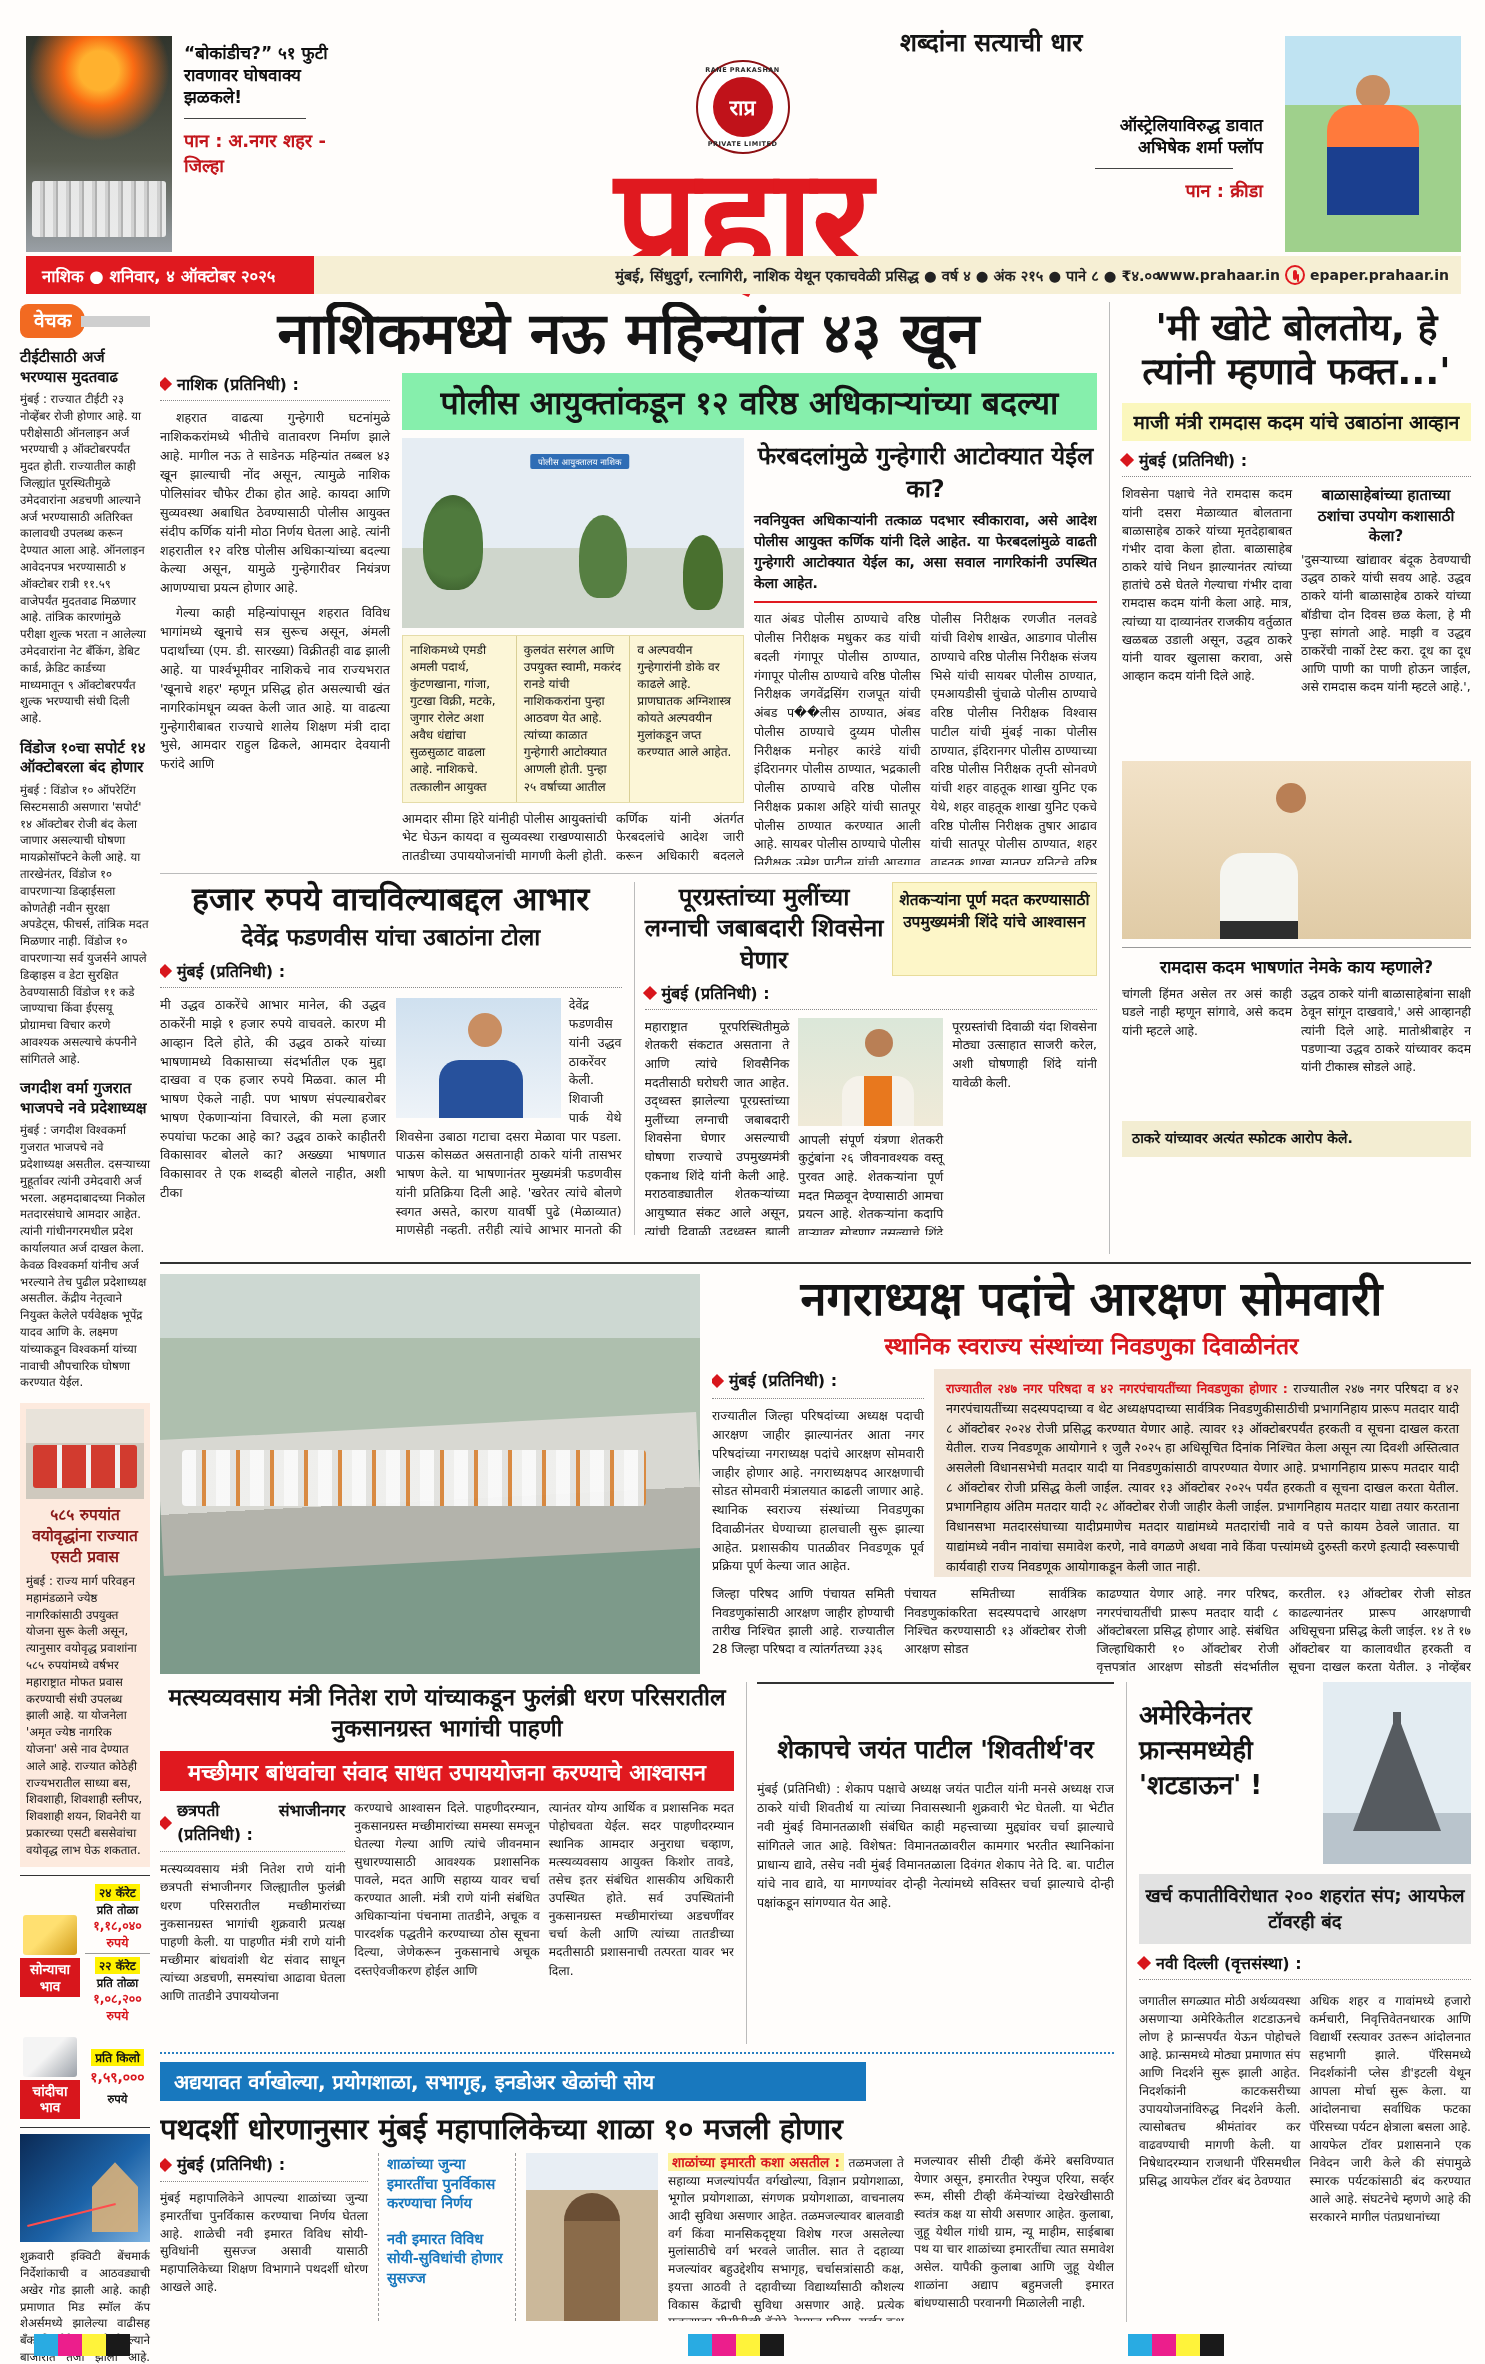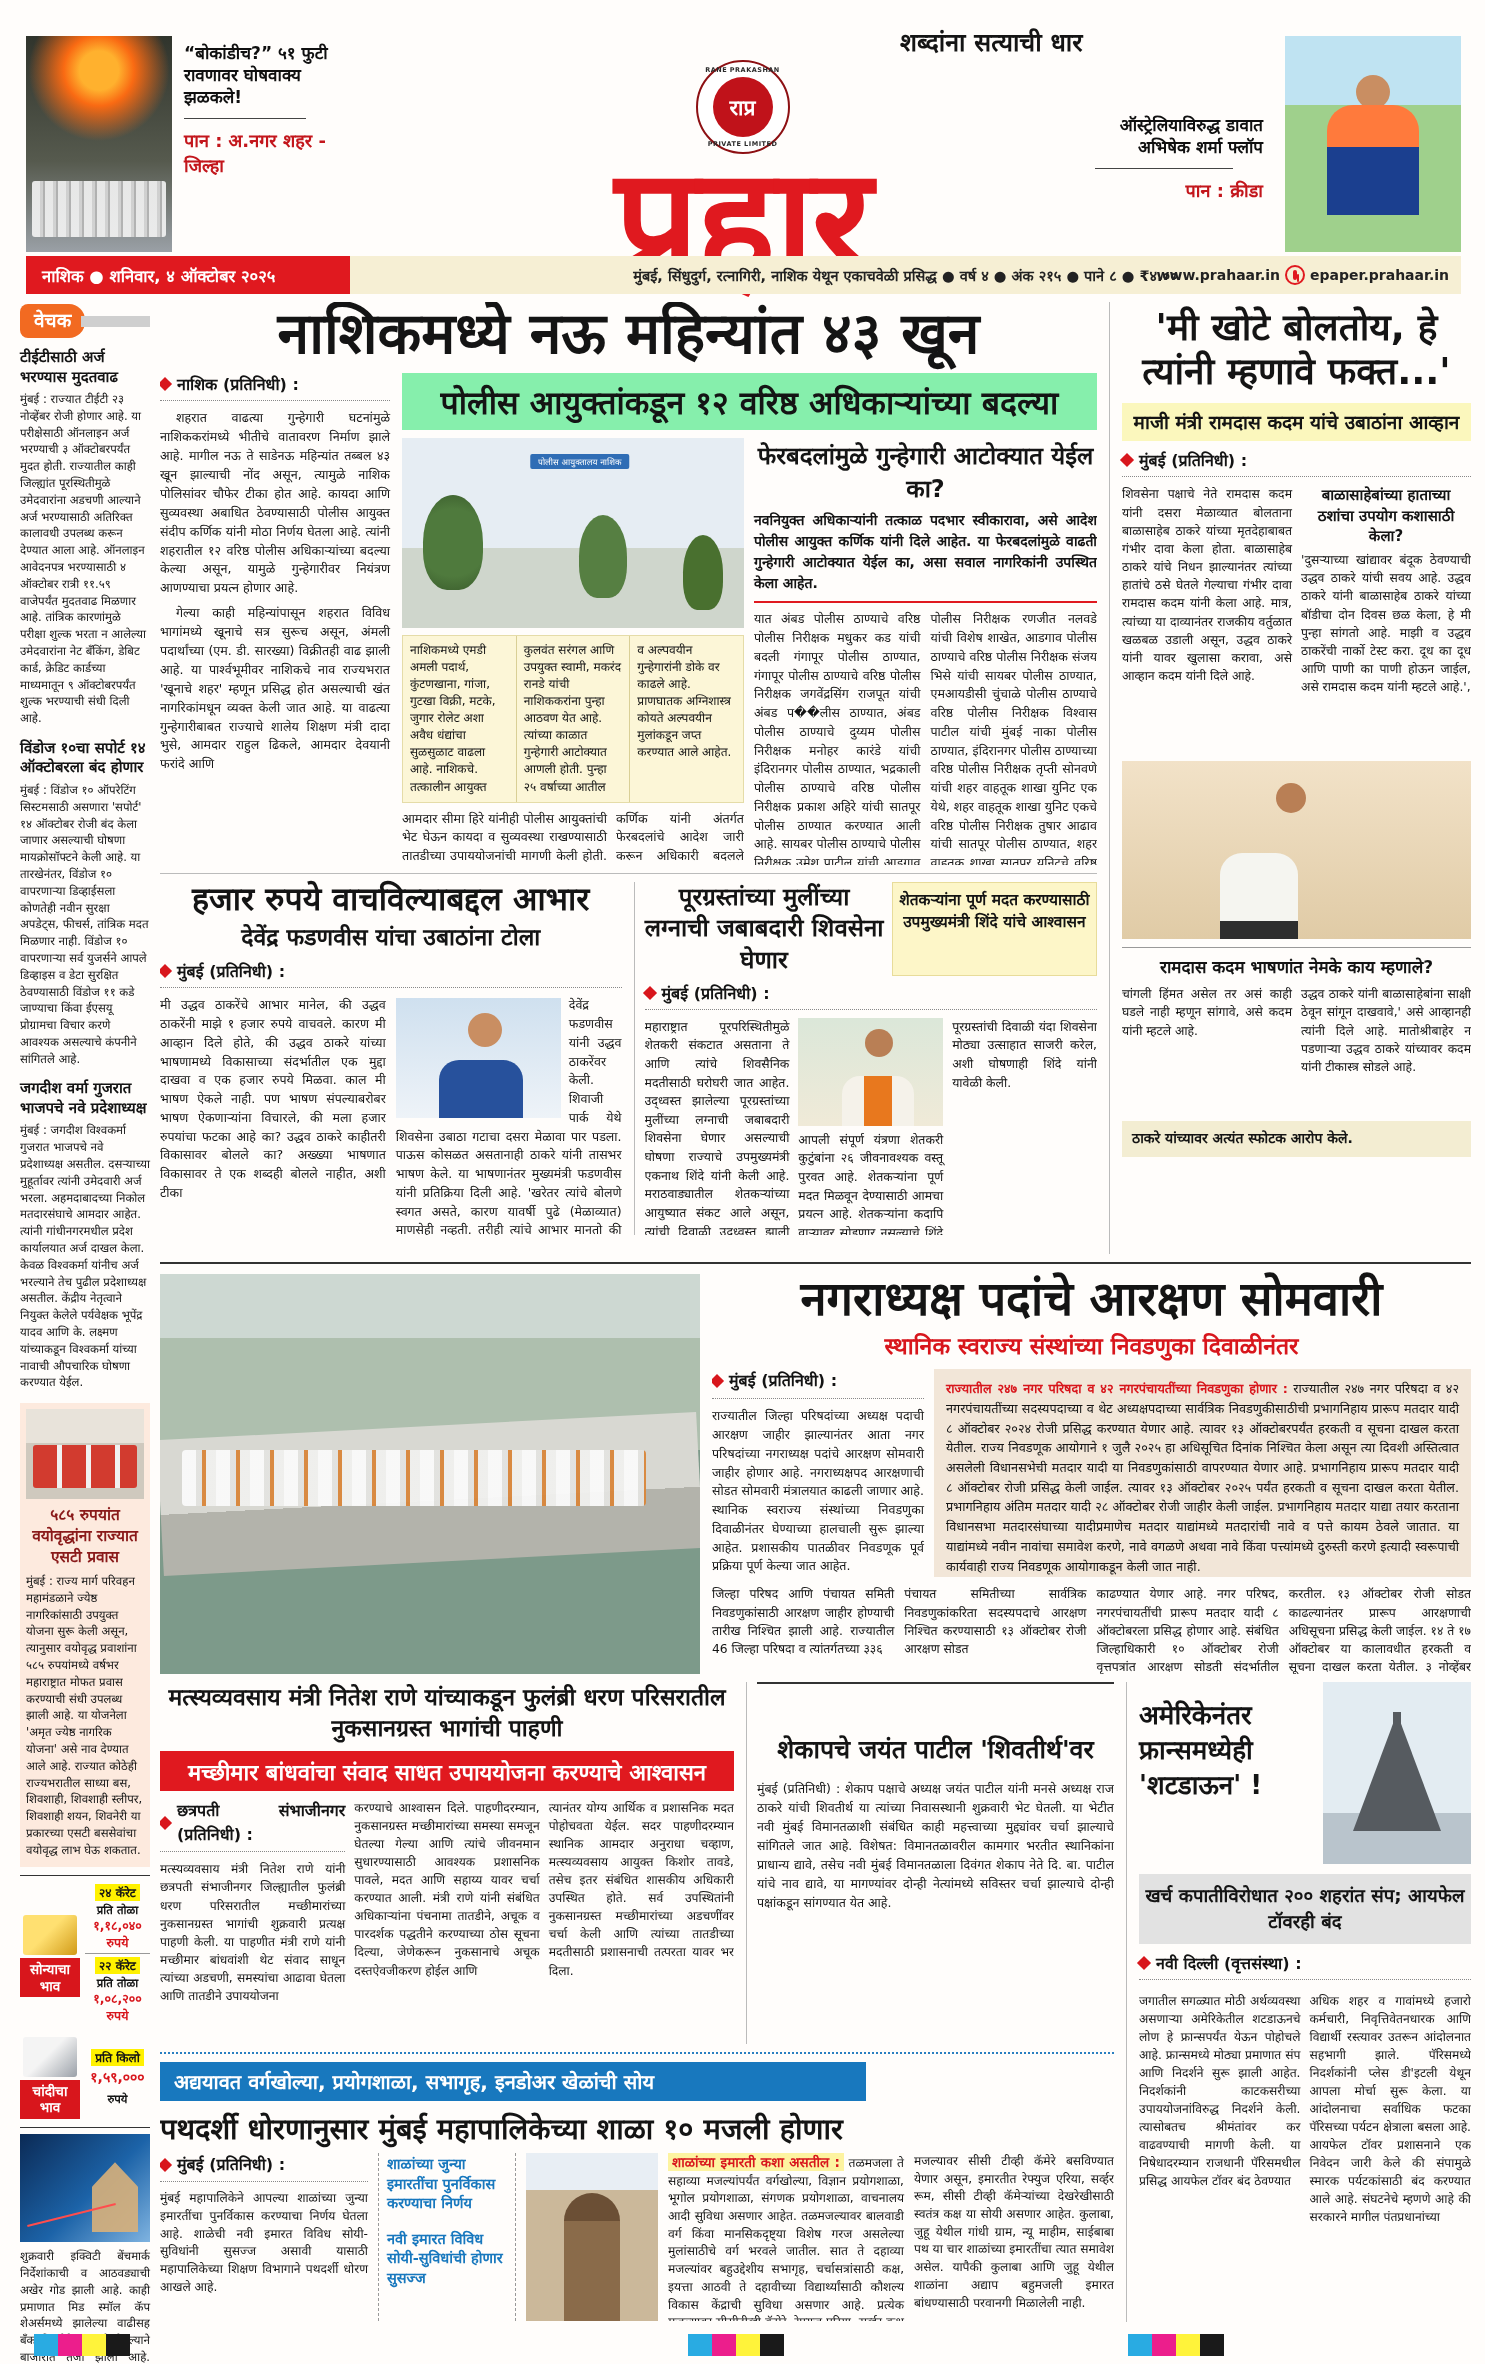--- a/index.html
+++ b/index.html
@@ -22,21 +22,21 @@
   .logo .ring-top{position:absolute;top:4px;left:0;right:0;text-align:center;font-size:6.5px;font-weight:bold;color:#2b2b2b;letter-spacing:.5px;}
   .logo .ring-bot{position:absolute;bottom:4px;left:0;right:0;text-align:center;font-size:6.5px;font-weight:bold;color:#2b2b2b;letter-spacing:.5px;}
   .logo-in{width:60px;height:60px;border-radius:50%;background:#c0121a;color:#fff;font-weight:900;font-size:21px;
            display:flex;align-items:center;justify-content:center;}
   .title-mr{color:#e0191f;font-weight:900;font-size:148px;line-height:.92;letter-spacing:-2px;}
   .promoR{position:absolute;right:24px;top:36px;display:flex;gap:22px;}
   .promoR .txt{width:168px;text-align:right;padding-top:78px;}
   .promoR .ph{width:176px;height:216px;}
   
   .dateline{display:flex;height:38px;margin:0 24px 0 26px;}
-  .dl-left{background:#e0191f;color:#fff;font-weight:bold;display:flex;align-items:center;padding:0 16px;font-size:16.5px;width:324px;flex:none;}
+  .dl-left{background:#e0191f;color:#fff;font-weight:bold;display:flex;align-items:center;padding:0 16px;font-size:16.5px;width:288px;flex:none;}
   .dl-right{background:#f6efd4;flex:1;display:flex;align-items:center;justify-content:center;font-size:14.5px;font-weight:bold;position:relative;color:#222;}
   .dl-site{position:absolute;right:12px;display:flex;align-items:center;gap:5px;font-weight:bold;font-size:14px;}
   
   .main{display:flex;gap:10px;padding:8px 14px 0 20px;}
   .sidebar{width:130px;flex:none;font-size:11.6px;}
   .vechak{display:flex;align-items:center;margin:2px 0 10px;}
   .vechak-pill{background:#f26a21;color:#fff;font-weight:900;font-size:19px;padding:3px 14px 5px;border-radius:8px 16px 16px 8px;}
   .vechak-bar{flex:1;height:11px;background:#cfcfcf;margin-left:-4px;}
   .sb-item{margin-bottom:12px;}
   .sb-title{font-weight:900;font-size:15px;line-height:1.3;margin-bottom:4px;}
@@ -435,21 +435,21 @@
                 <span>मुंबई (प्रतिनिधी) :</span>
                 </div>
               <span>राज्यातील जिल्हा परिषदांच्या अध्यक्ष पदाची आरक्षण जाहीर झाल्यानंतर आता नगर परिषदांच्या नगराध्यक्ष पदांचे आरक्षण सोमवारी जाहीर होणार आहे. नगराध्यक्षपद आरक्षणाची सोडत सोमवारी मंत्रालयात काढली जाणार आहे. स्थानिक स्वराज्य संस्थांच्या निवडणुका दिवाळीनंतर घेण्याच्या हालचाली सुरू झाल्या आहेत. प्रशासकीय पातळीवर निवडणूक पूर्व प्रक्रिया पूर्ण केल्या जात आहेत.</span>
             </div>
             <div class="nagar-box">
               <span class="red-b">राज्यातील २४७ नगर परिषदा व ४२ नगरपंचायतींच्या निवडणुका होणार :</span>
               <span>राज्यातील २४७ नगर परिषदा व ४२ नगरपंचायतींच्या सदस्यपदाच्या व थेट अध्यक्षपदाच्या सार्वत्रिक निवडणुकीसाठीची प्रभागनिहाय प्रारूप मतदार यादी ८ ऑक्टोबर २०२४ रोजी प्रसिद्ध करण्यात येणार आहे. त्यावर १३ ऑक्टोबरपर्यंत हरकती व सूचना दाखल करता येतील. राज्य निवडणूक आयोगाने १ जुलै २०२५ हा अधिसूचित दिनांक निश्चित केला असून त्या दिवशी अस्तित्वात असलेली विधानसभेची मतदार यादी या निवडणुकांसाठी वापरण्यात येणार आहे. प्रभागनिहाय प्रारूप मतदार यादी ८ ऑक्टोबर रोजी प्रसिद्ध केली जाईल. त्यावर १३ ऑक्टोबर २०२५ पर्यंत हरकती व सूचना दाखल करता येतील. प्रभागनिहाय अंतिम मतदार यादी २८ ऑक्टोबर रोजी जाहीर केली जाईल. प्रभागनिहाय मतदार याद्या तयार करताना विधानसभा मतदारसंघाच्या यादीप्रमाणेच मतदार याद्यांमध्ये मतदारांची नावे व पत्ते कायम ठेवले जातात. या याद्यांमध्ये नवीन नावांचा समावेश करणे, नावे वगळणे अथवा नावे किंवा पत्त्यांमध्ये दुरुस्ती करणे इत्यादी स्वरूपाची कार्यवाही राज्य निवडणूक आयोगाकडून केली जात नाही.</span>
             </div>
           </div>
           <div class="nagar-cols">
-            <div class="ncol">जिल्हा परिषद आणि पंचायत समिती निवडणुकांसाठी आरक्षण जाहीर होण्याची तारीख निश्चित झाली आहे. राज्यातील 46 जिल्हा परिषदा व त्यांतर्गतच्या ३३६</div>
+            <div class="ncol">जिल्हा परिषद आणि पंचायत समिती निवडणुकांसाठी आरक्षण जाहीर होण्याची तारीख निश्चित झाली आहे. राज्यातील 28 जिल्हा परिषदा व त्यांतर्गतच्या ३३६</div>
             <div class="ncol">पंचायत समितीच्या सार्वत्रिक निवडणुकांकरिता सदस्यपदाचे आरक्षण निश्चित करण्यासाठी १३ ऑक्टोबर रोजी आरक्षण सोडत</div>
             <div class="ncol">काढण्यात येणार आहे. नगर परिषद, नगरपंचायतींची प्रारूप मतदार यादी ८ ऑक्टोबरला प्रसिद्ध होणार आहे. संबंधित जिल्हाधिकारी १० ऑक्टोबर रोजी वृत्तपत्रांत आरक्षण सोडती संदर्भातील सूचना प्रसिद्ध</div>
             <div class="ncol">करतील. १३ ऑक्टोबर रोजी सोडत काढल्यानंतर प्रारूप आरक्षणाची अधिसूचना प्रसिद्ध केली जाईल. १४ ते १७ ऑक्टोबर या कालावधीत हरकती व सूचना दाखल करता येतील. ३ नोव्हेंबर २०२५ रोजी शासन राजपत्रात अंतिम आरक्षण प्रसिद्ध केले जाणार आहेत.</div>
           </div>
         </div>
       </div>
 
       <div class="lower">
         <div class="lower-left">
           <div class="row4">

